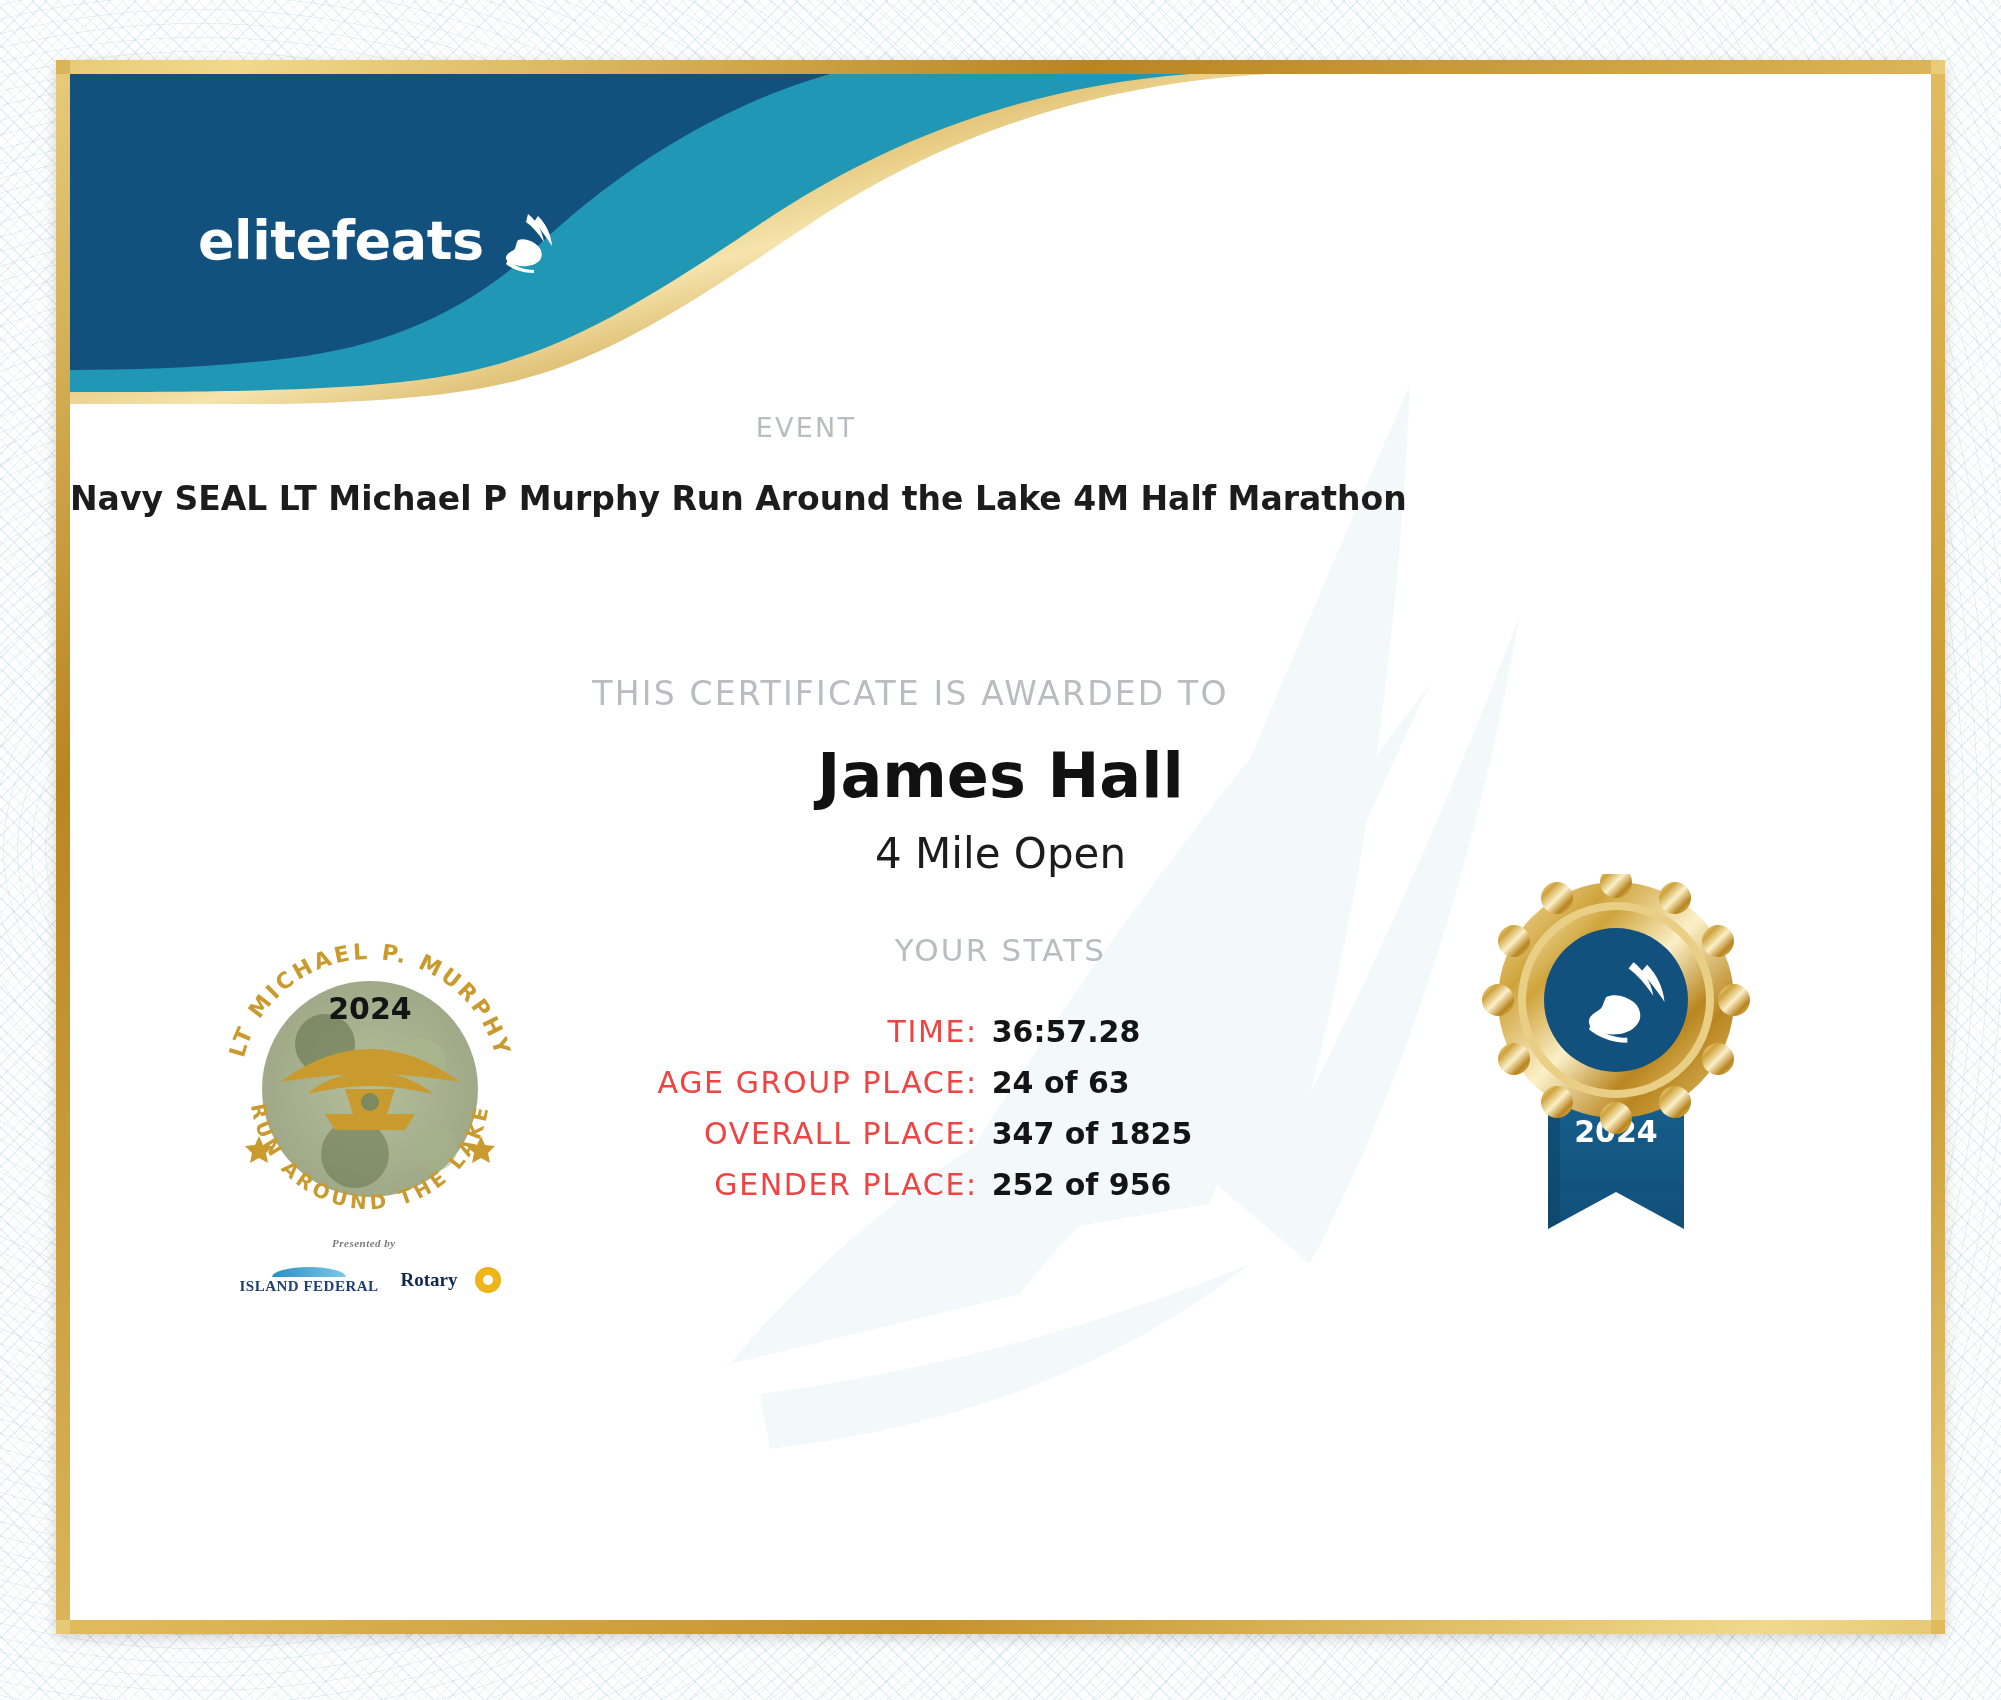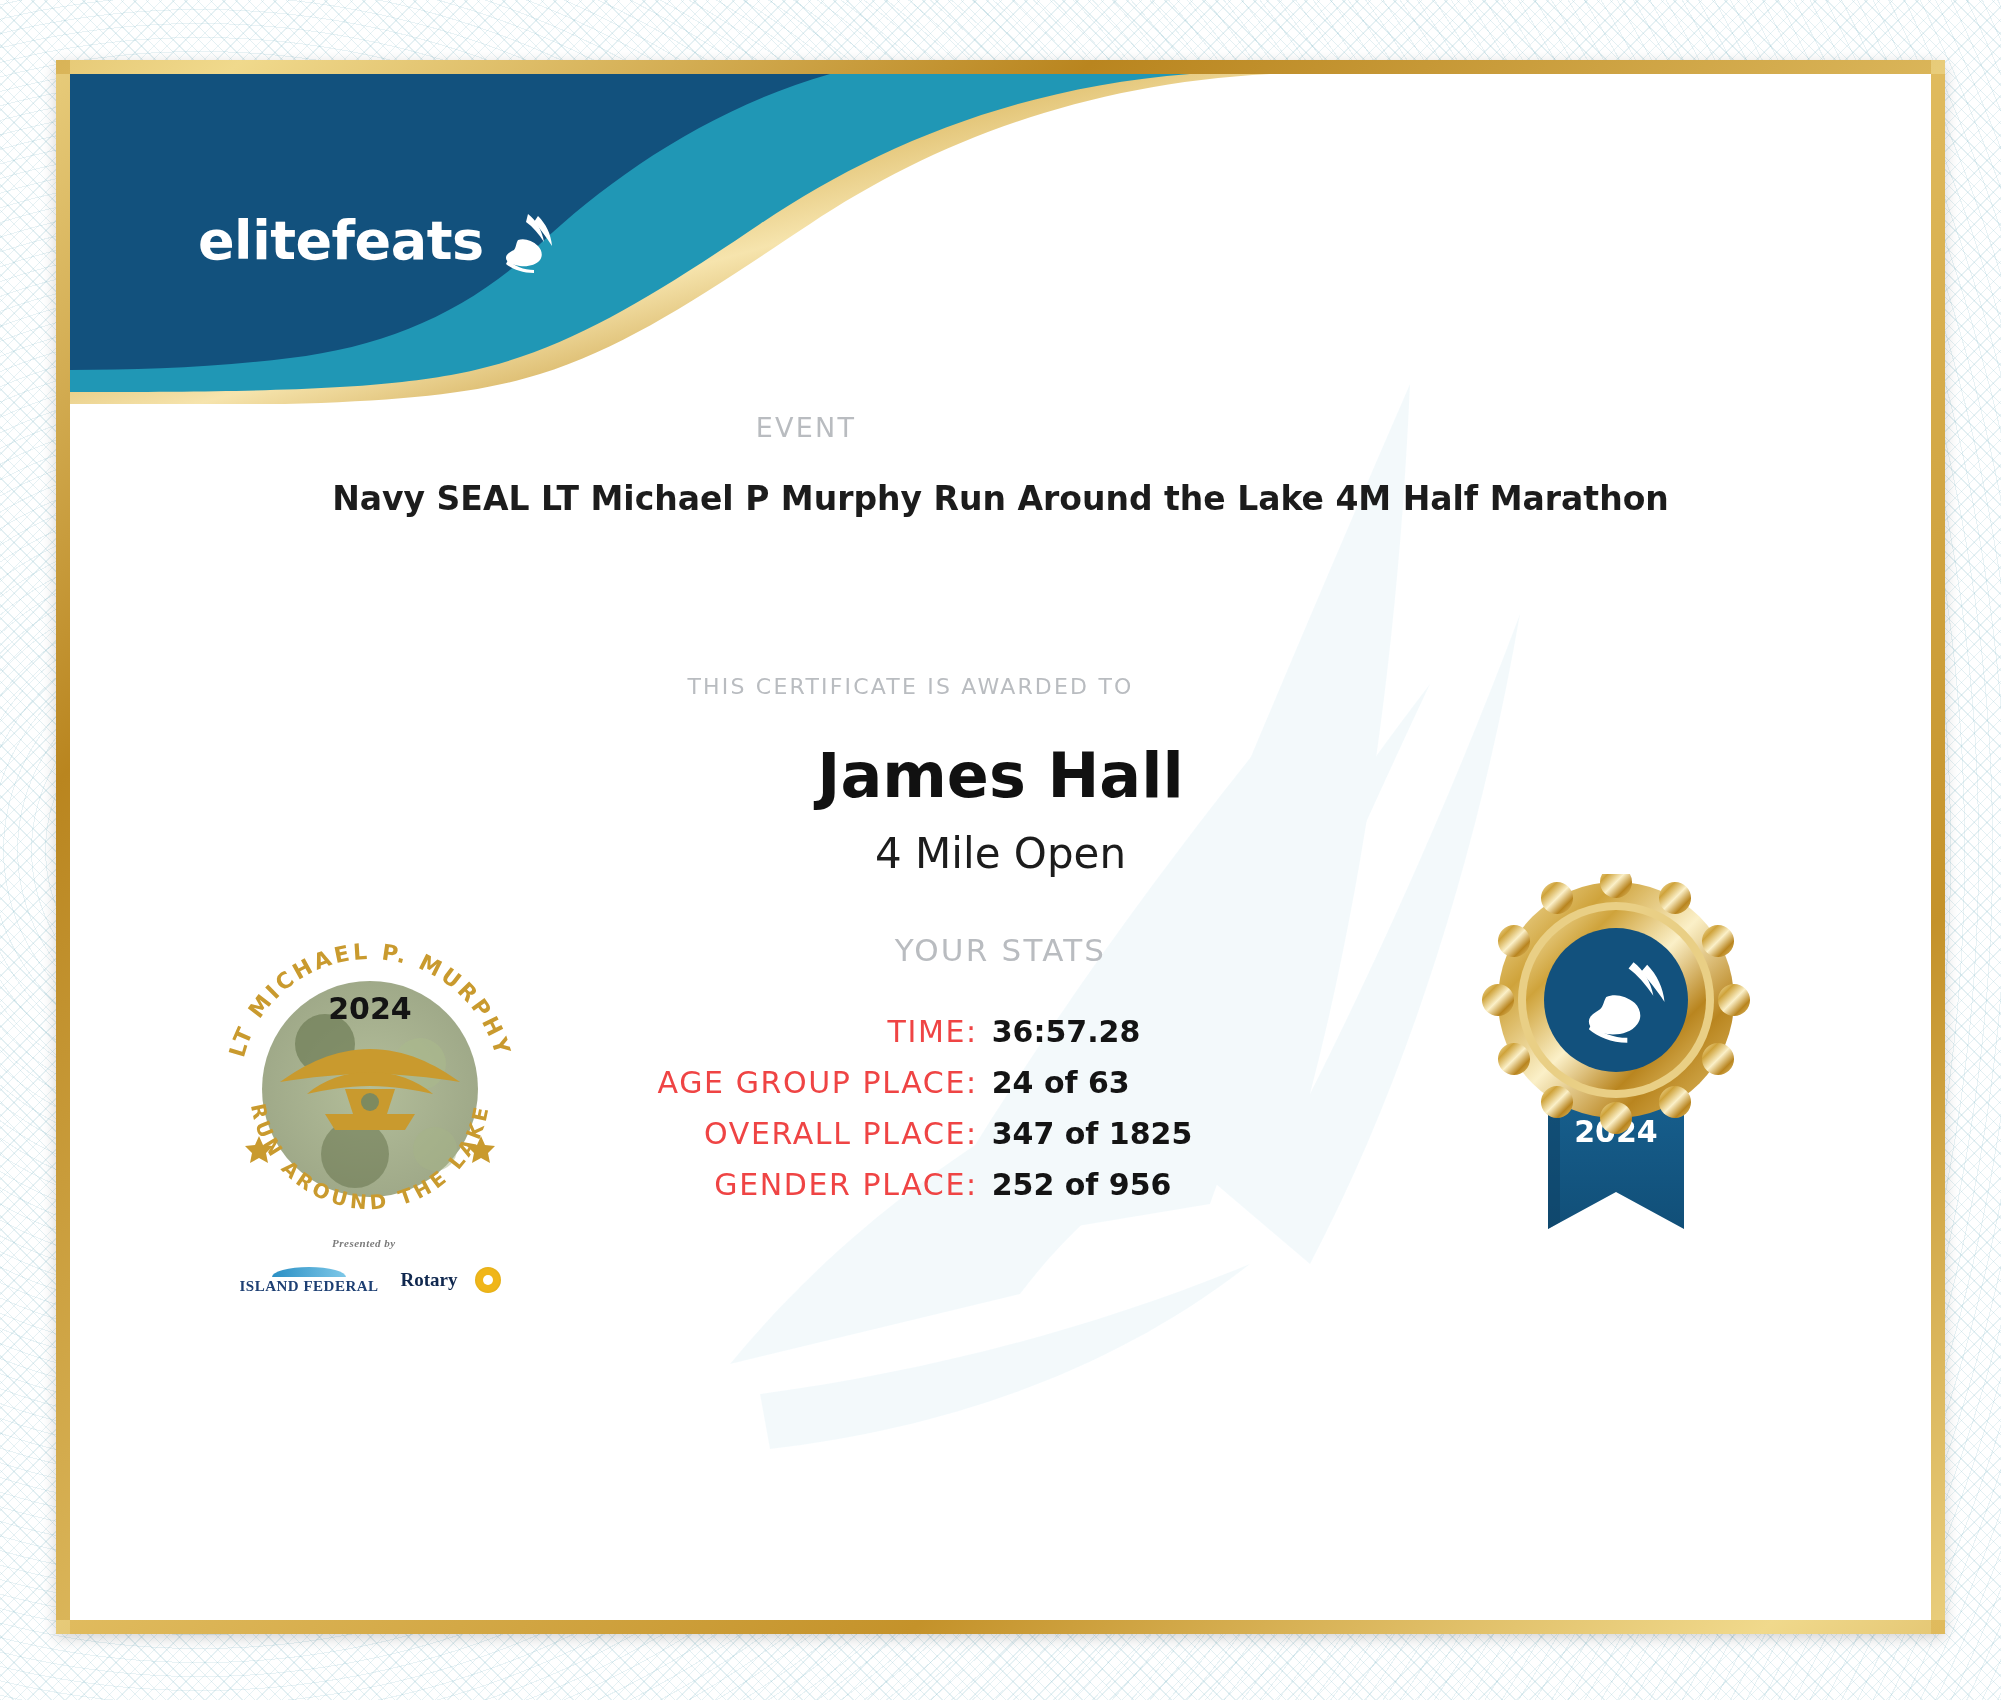--- a/index.html
+++ b/index.html
@@ -128,32 +128,31 @@
     position: absolute;
     top: 338px;
     left: 0; width: 1472px;
     text-align: center;
     font-size: 27px;
   }
   .event-name {
     position: absolute;
     top: 405px;
     left: 0; width: 1861px;
-    text-align: center;
     font-size: 33px;
     font-weight: bold;
     color: #1c1c1c;
     font-family: "DejaVu Sans", sans-serif;
   }
   .awarded-label {
     position: absolute;
     top: 600px;
     left: 0; width: 1681px;
     text-align: center;
-    font-size: 22px;
+    font-size: 33px;
   }
   .recipient {
     position: absolute;
     top: 665px;
     left: 0; width: 1861px;
     text-align: center;
     font-size: 62px;
     font-weight: bold;
     color: #111111;
     font-family: "DejaVu Sans", sans-serif;

